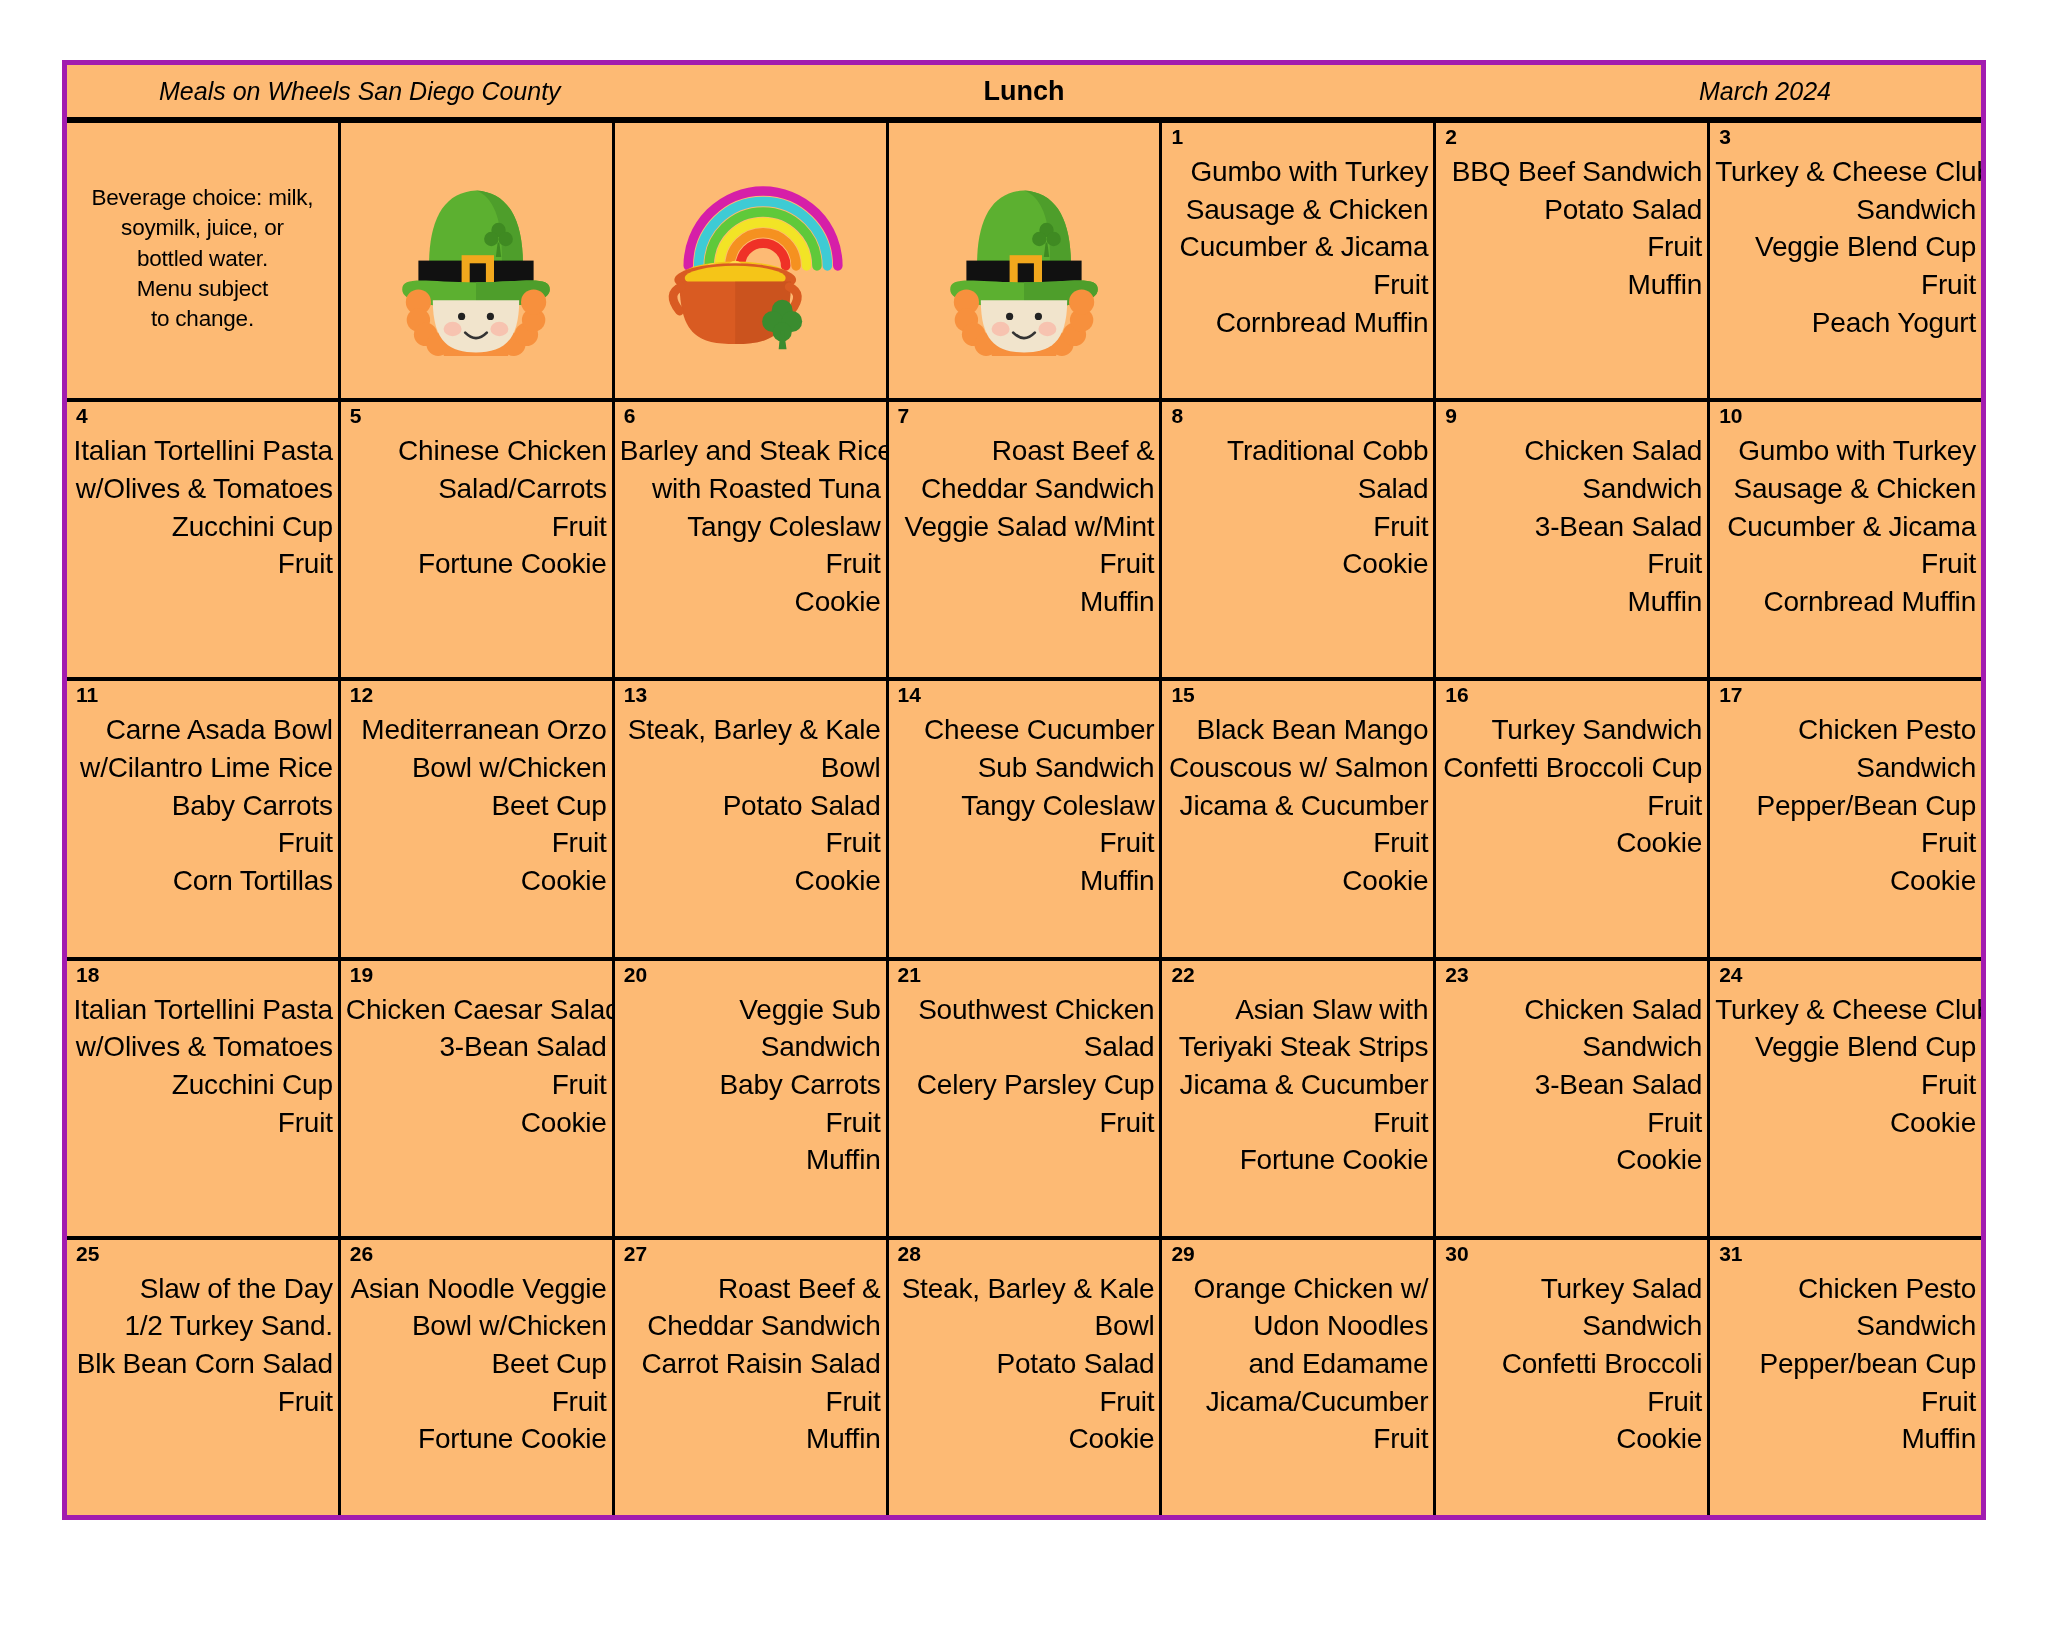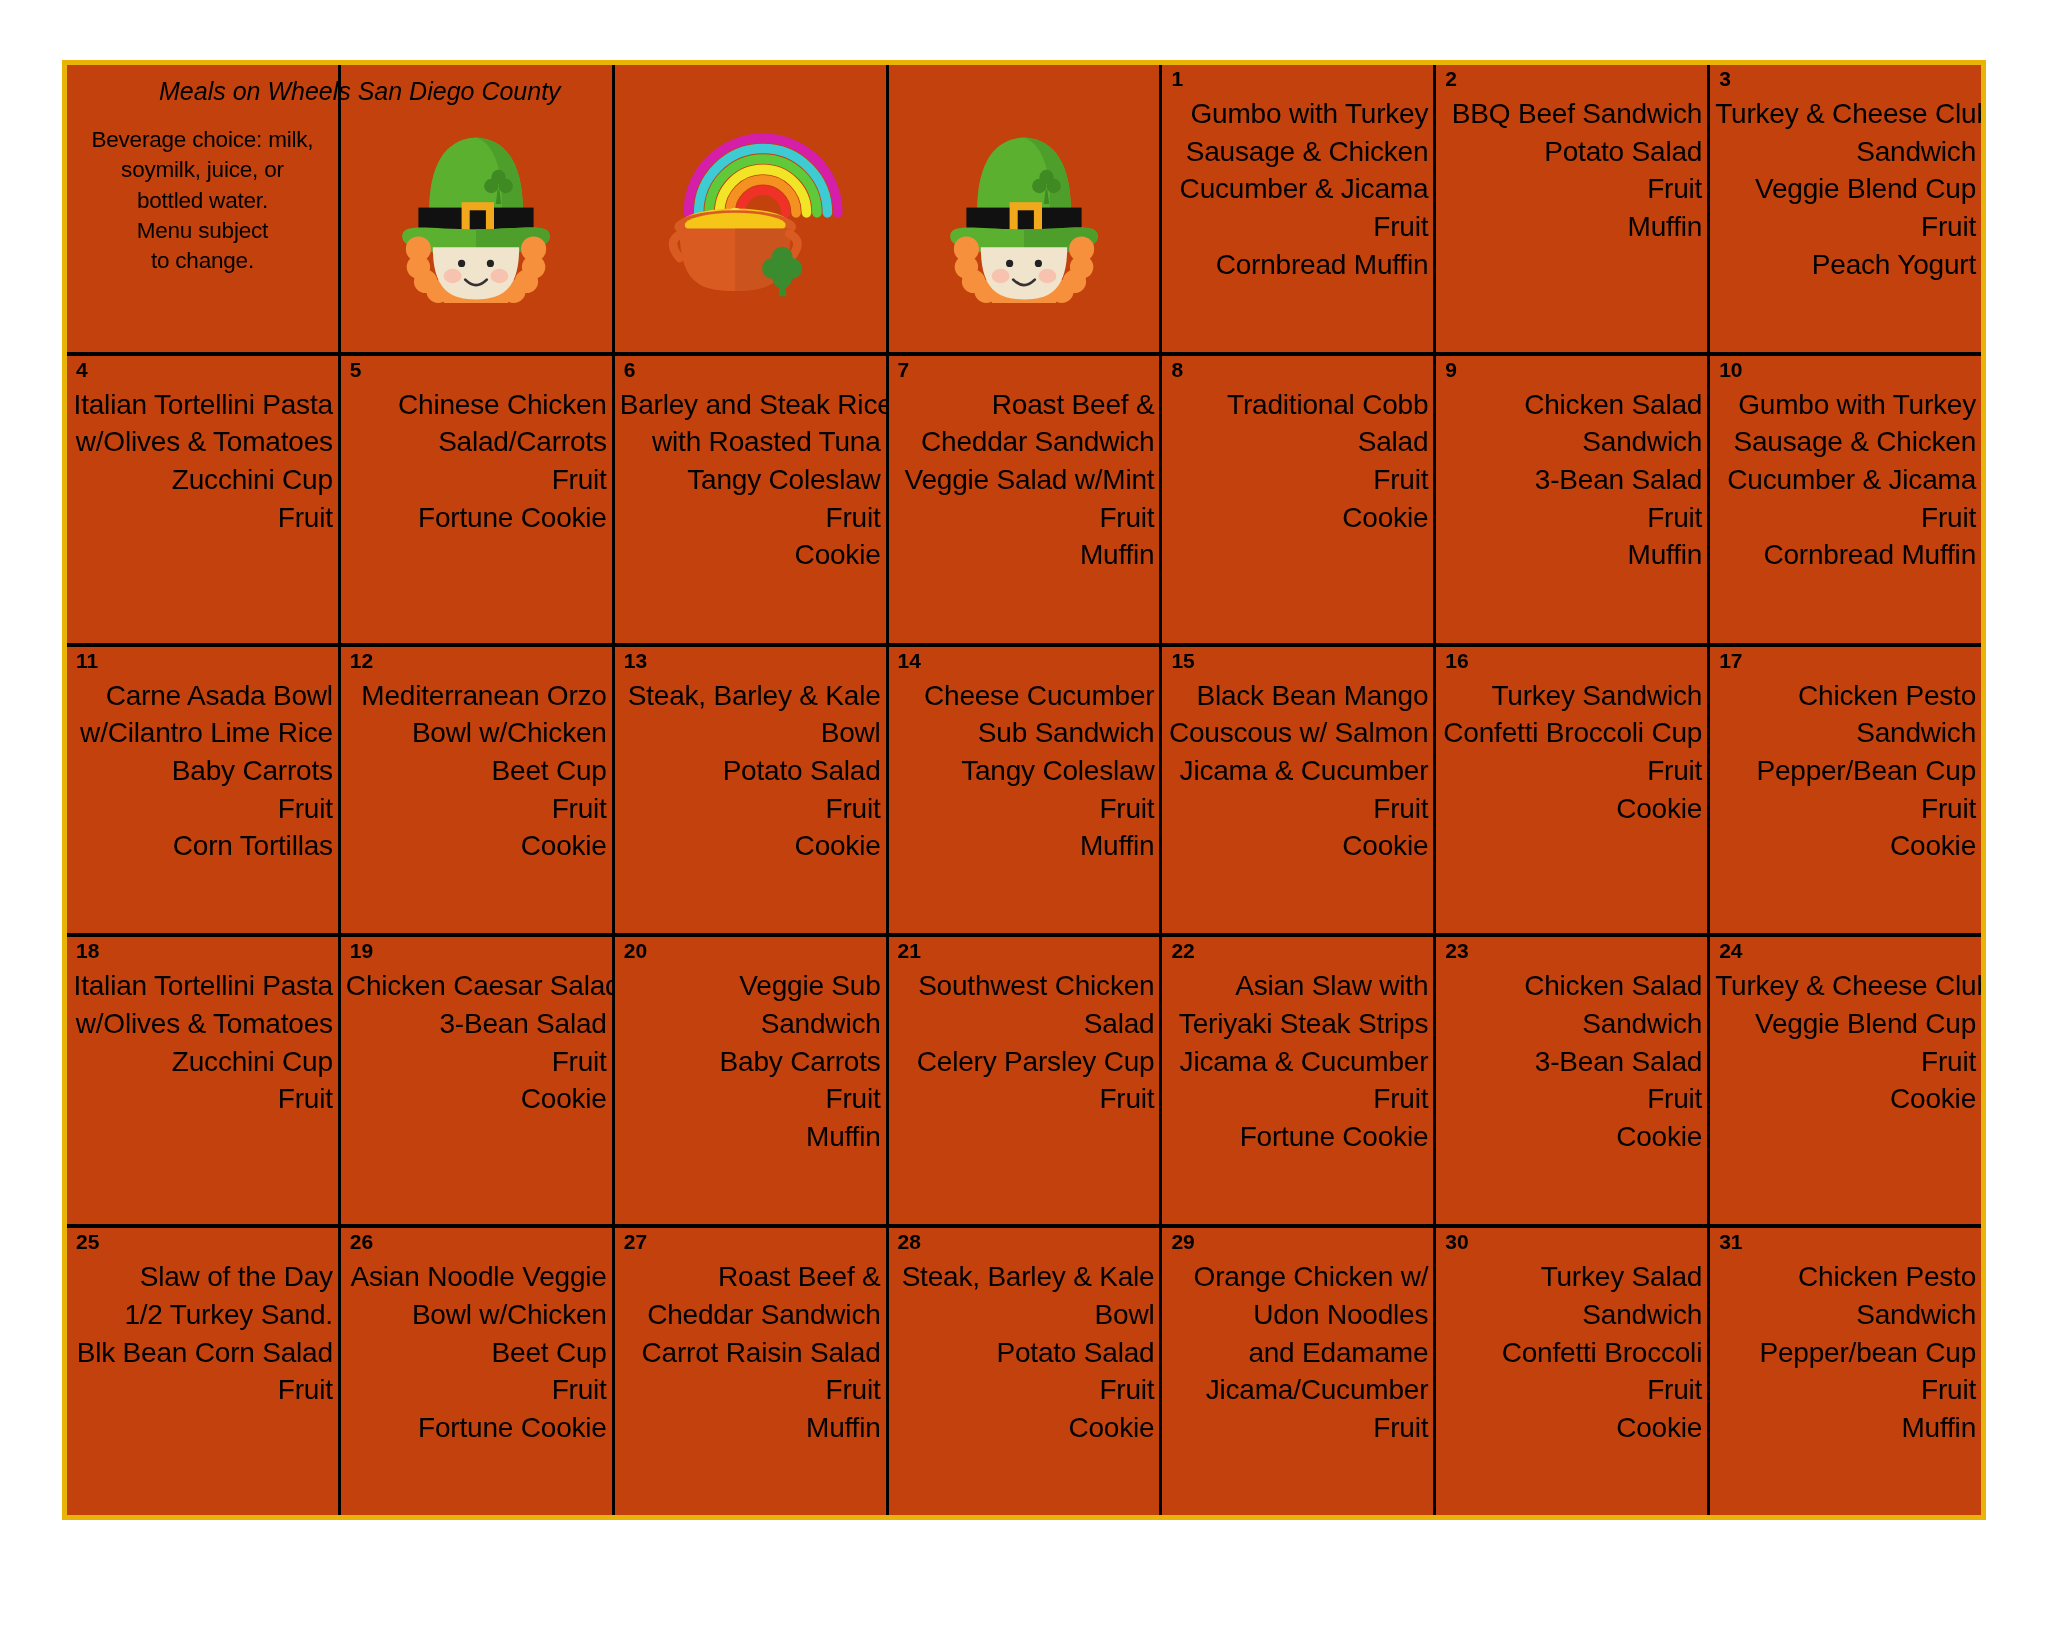--- a/index.html
+++ b/index.html
@@ -22,25 +22,25 @@
     height: 1646px;
     background: #ffffff;
   }
 
   .calendar {
     position: absolute;
     left: 62px;
     top: 60px;
     width: 1924px;
     height: 1460px;
-    border: 5px solid #eab308;
+    border: 5px solid #a21caf;
     box-sizing: border-box;
-    background: #c2410c;
+    background: #fdba74;
     display: flex;
-    flex-direction: row;
+    flex-direction: column;
   }
 
   
   .titlebar {
     height: 52px;
     border-bottom: 6px solid #000;
     position: relative;
     flex: 0 0 auto;
   }
   .title-org {
@@ -152,20 +152,21 @@
   .art svg { display: block; }
 </style>
 </head>
 <body>
 
 <div class="page">
   <div class="calendar">
 
     <div class="titlebar">
       <div class="title-org">Meals on Wheels San Diego County</div>
+      <div class="title-meal">Lunch</div>
       <div class="title-month">March 2024</div>
     </div>
 
 
     <div class="weeks" id="weeks-container">
         <div class="week">
           <div class="cell notecell">
             <div class="note">
               <div class="line">Beverage choice:  milk,</div>
               <div class="line">soymilk, juice, or</div>

